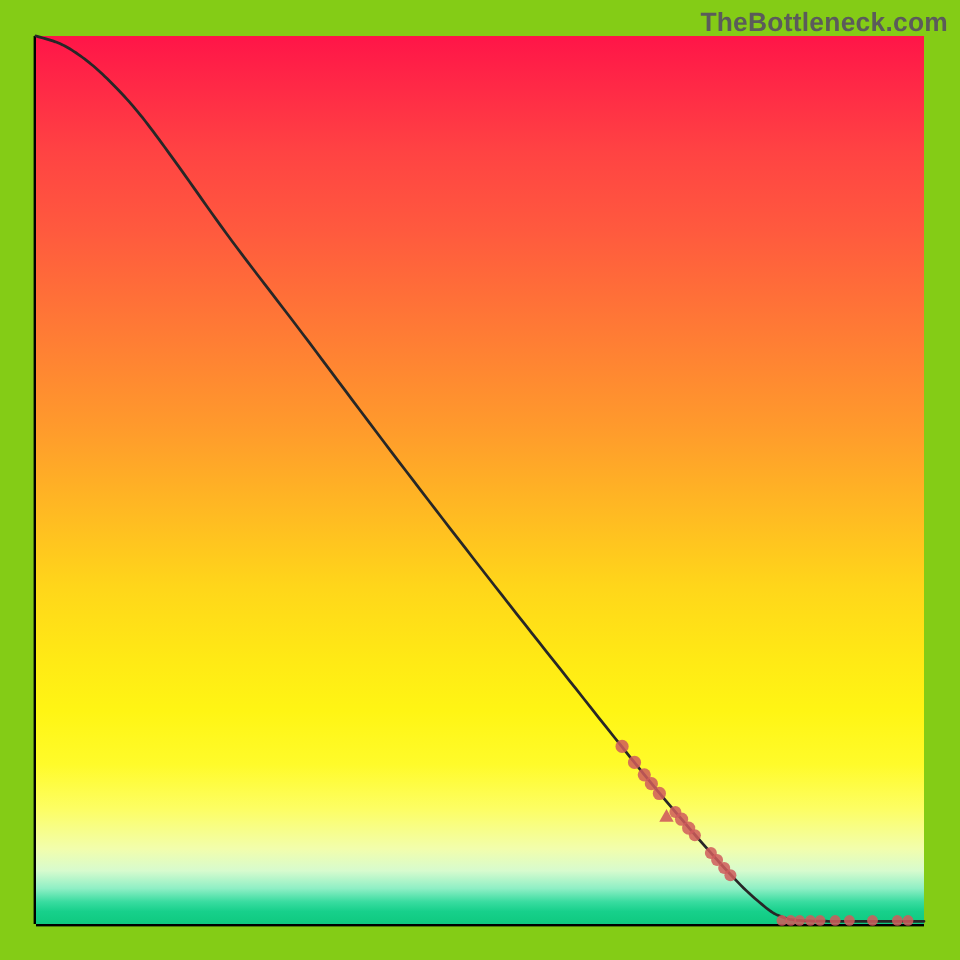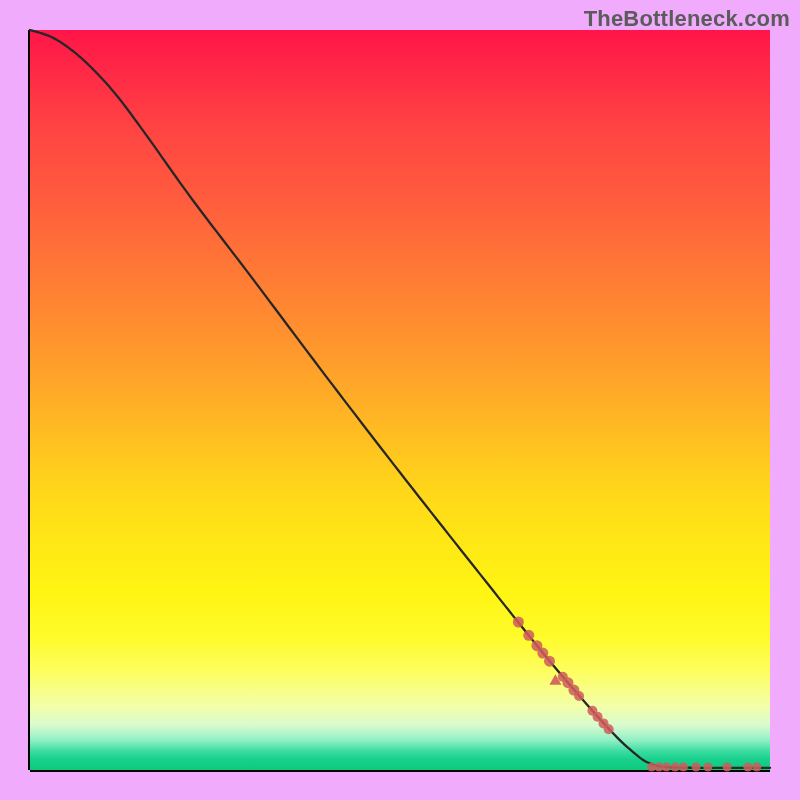--- a/index.html
+++ b/index.html
@@ -1,21 +1,21 @@
 <!DOCTYPE html>
 <html><head>
 <meta charset="utf-8">
 <style>
   * { margin: 0; padding: 0; box-sizing: border-box; }
   html, body { width: 800px; height: 800px; overflow: hidden; background: #000; }
   .wrap {
     position: relative;
     width: 800px;
     height: 800px;
-    background: #f0abfc;
+    background: #84cc16;
   }
   .attribution {
     position: absolute;
     top: 6px;
     right: 10px;
     font-family: Arial, Helvetica, sans-serif;
     font-size: 22px;
     font-weight: 600;
     color: #5b5b5b;
     letter-spacing: 0.2px;

